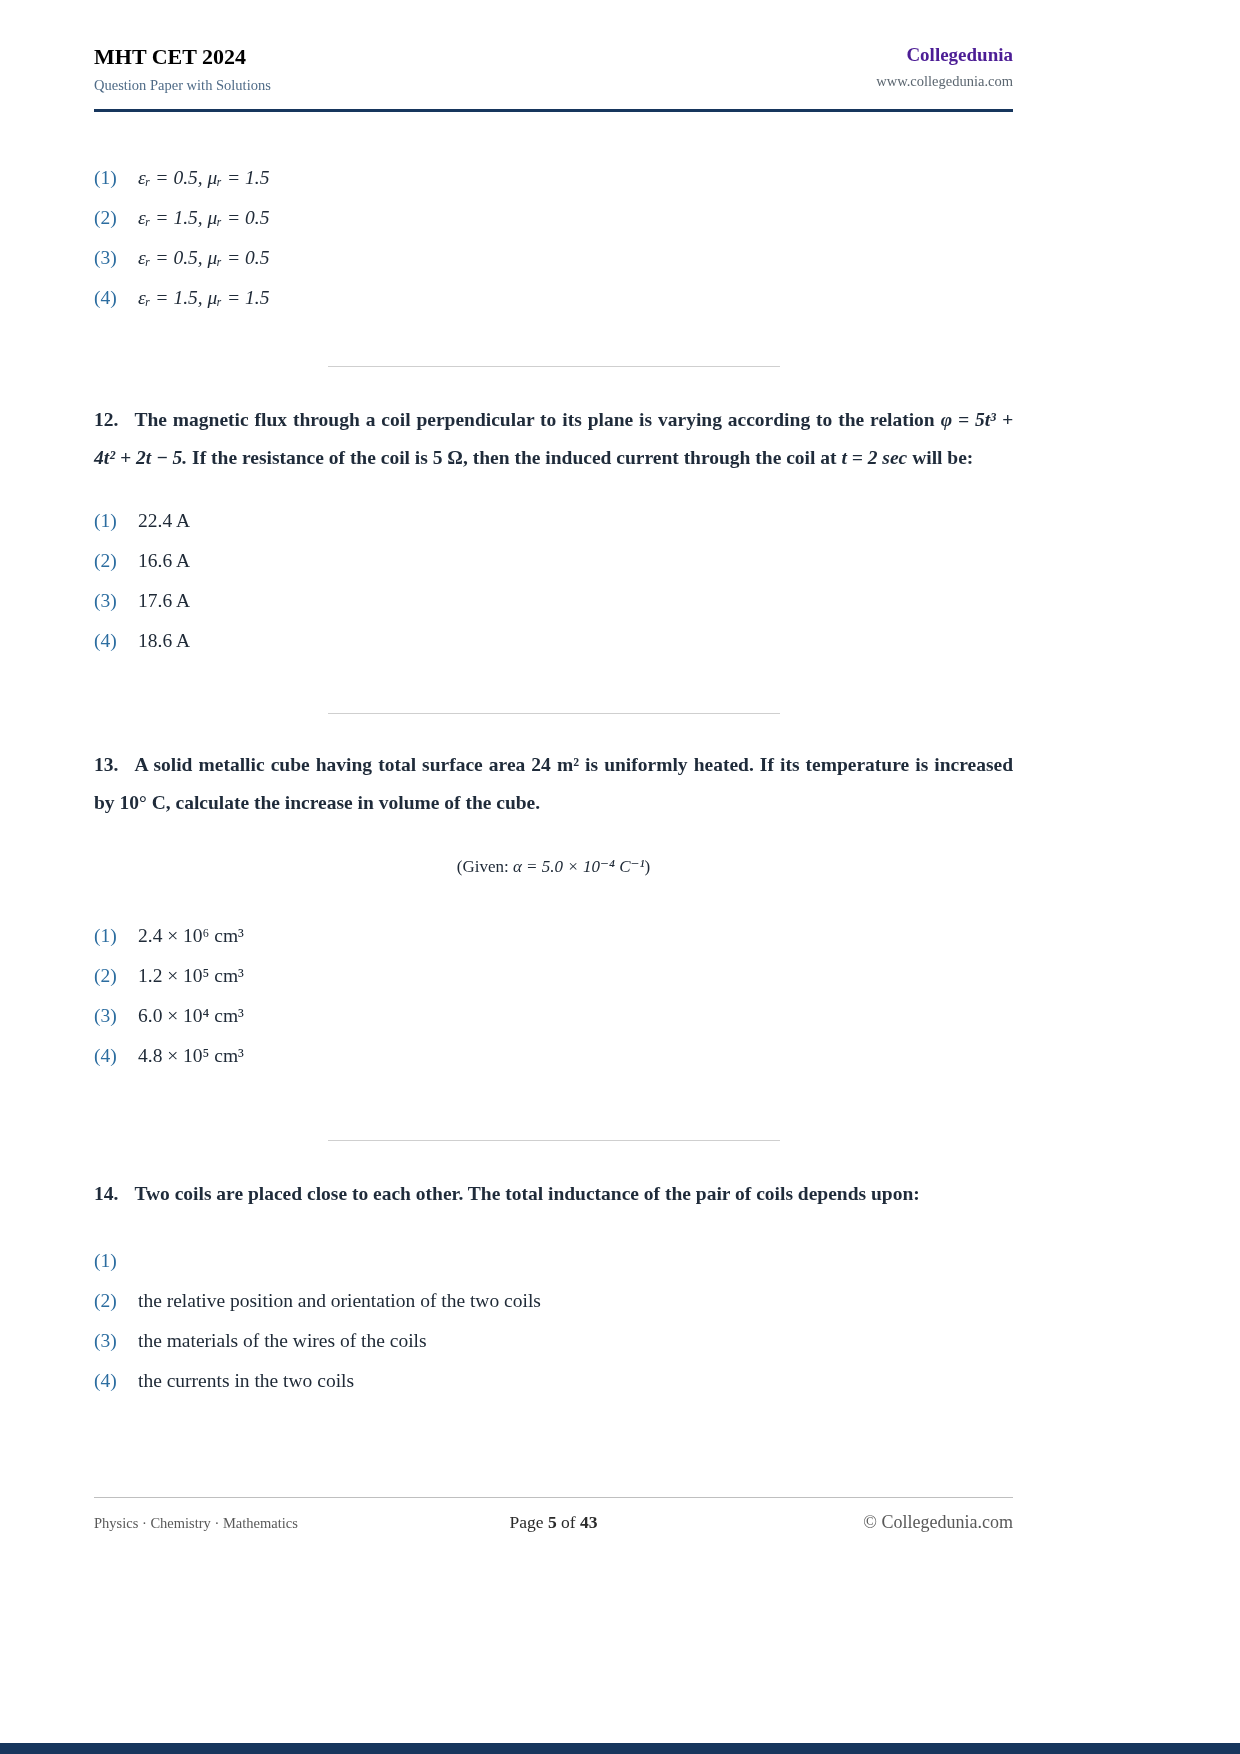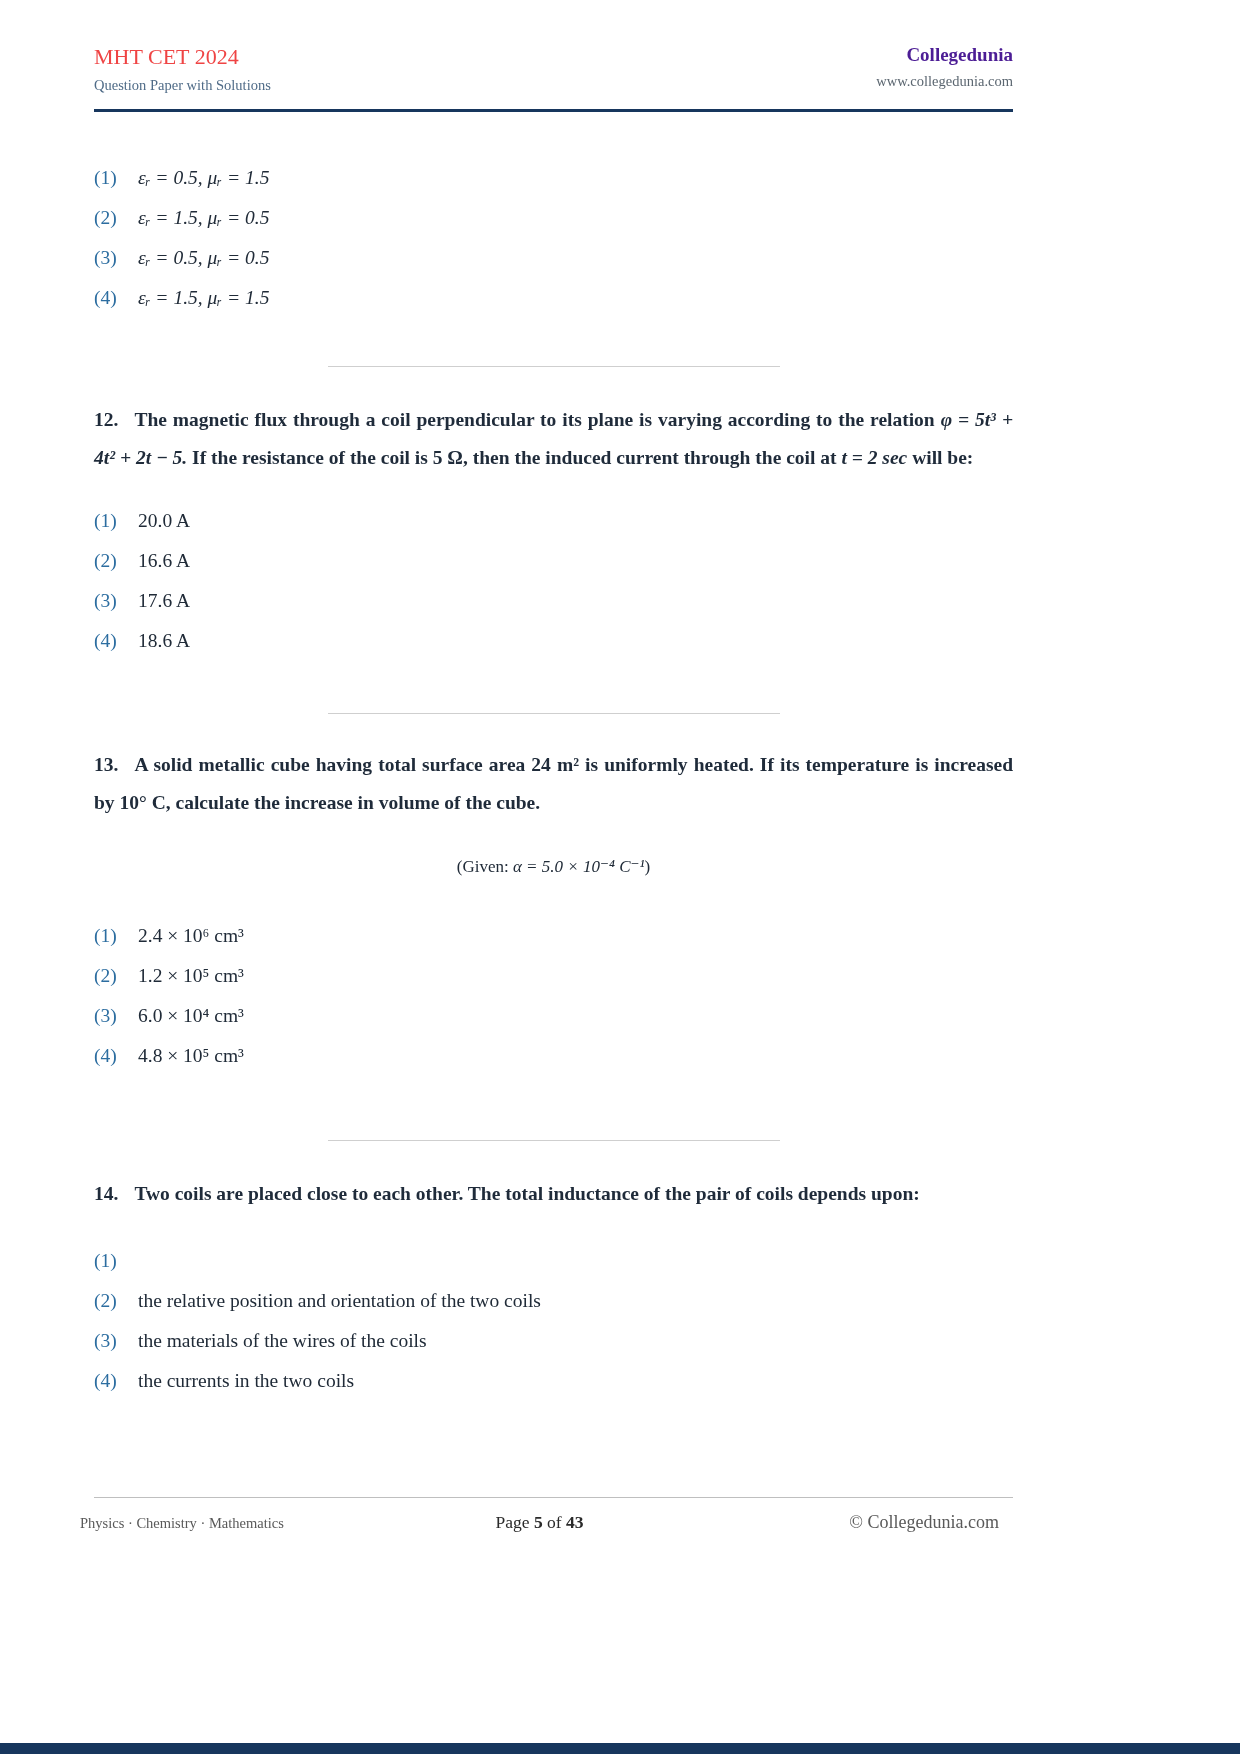--- a/index.html
+++ b/index.html
@@ -14,21 +14,21 @@
     overflow: hidden;
   }
   .frame {
     position: relative;
     margin-left: 94px;
     width: 919px;
     padding-top: 44px;
   }
   
   .header { display: flex; justify-content: space-between; align-items: flex-start; }
-  .doc-title { font-size: 22px; font-weight: 400; color: #ef4444; }
+  .doc-title { font-size: 22px; font-weight: 700; color: #000000; }
   .doc-subtitle { font-size: 14.5px; color: #4f6b87; margin-top: 7px; }
   .header-right { text-align: right; }
   .brand { font-size: 19px; font-weight: 700; color: #4c1d95; }
   .website { font-size: 14.5px; color: #5b6670; margin-top: 7px; }
   .header-rule { height: 2.5px; background: #17365d; margin-top: 15px; }
 
   
   .options { font-size: 19.5px; }
   .opt-row { display: flex; line-height: 40px; }
   .opt-num { flex: 0 0 44px; color: #2c6da0; }
@@ -56,21 +56,21 @@
   .qnum { padding-right: 16px; }
   .math { font-style: italic; }
   .given-line { margin-top: 30px; text-align: center; font-size: 17px; line-height: 30px; font-weight: 400; }
   .q12-opts { margin-top: 24px; }
   .q13-opts { margin-top: 34px; }
   .q14-opts { margin-top: 28px; }
 
   
   .footer-rule { position: absolute; left: 94px; top: 1497px; width: 919px; height: 1px; background: #bfbfbf; }
   .footer {
-    position: absolute; left: 80px; top: 1512px; width: 919px;
+    position: absolute; left: 94px; top: 1512px; width: 919px;
     display: grid; grid-template-columns: 1fr auto 1fr; align-items: baseline;
   }
   .footer-left { font-size: 14.5px; color: #595959; justify-self: start; }
   .footer-center { font-size: 17.5px; color: #2a2a2a; justify-self: center; }
   .footer-center b { font-weight: 700; }
   .footer-right { font-size: 18px; color: #595959; justify-self: end; }
   .bottom-bar { position: absolute; left: 0; bottom: 0; width: 100%; height: 11px; background: #17365d; }
 </style>
 </head>
 <body>
@@ -109,21 +109,21 @@
         </div>
     </div>
 
     <div class="divider divider-1"></div>
 
     <section class="q12">
       <p class="qtext"><span class="qnum">12.</span><span>The magnetic flux through a coil perpendicular to its plane is varying according to the relation </span><span class="math">φ = 5t³ + 4t² + 2t − 5.</span><span> If the resistance of the coil is 5 Ω, then the induced current through the coil at </span><span class="math">t = 2 sec</span><span> will be:</span></p>
       <div class="options q12-opts">
         <div class="opt-row">
             <span class="opt-num">(1)</span>
-            <span class="opt-text">20.0 A</span>
+            <span class="opt-text">22.4 A</span>
           </div>
         <div class="opt-row">
             <span class="opt-num">(2)</span>
             <span class="opt-text">16.6 A</span>
           </div>
         <div class="opt-row">
             <span class="opt-num">(3)</span>
             <span class="opt-text">17.6 A</span>
           </div>
         <div class="opt-row">

